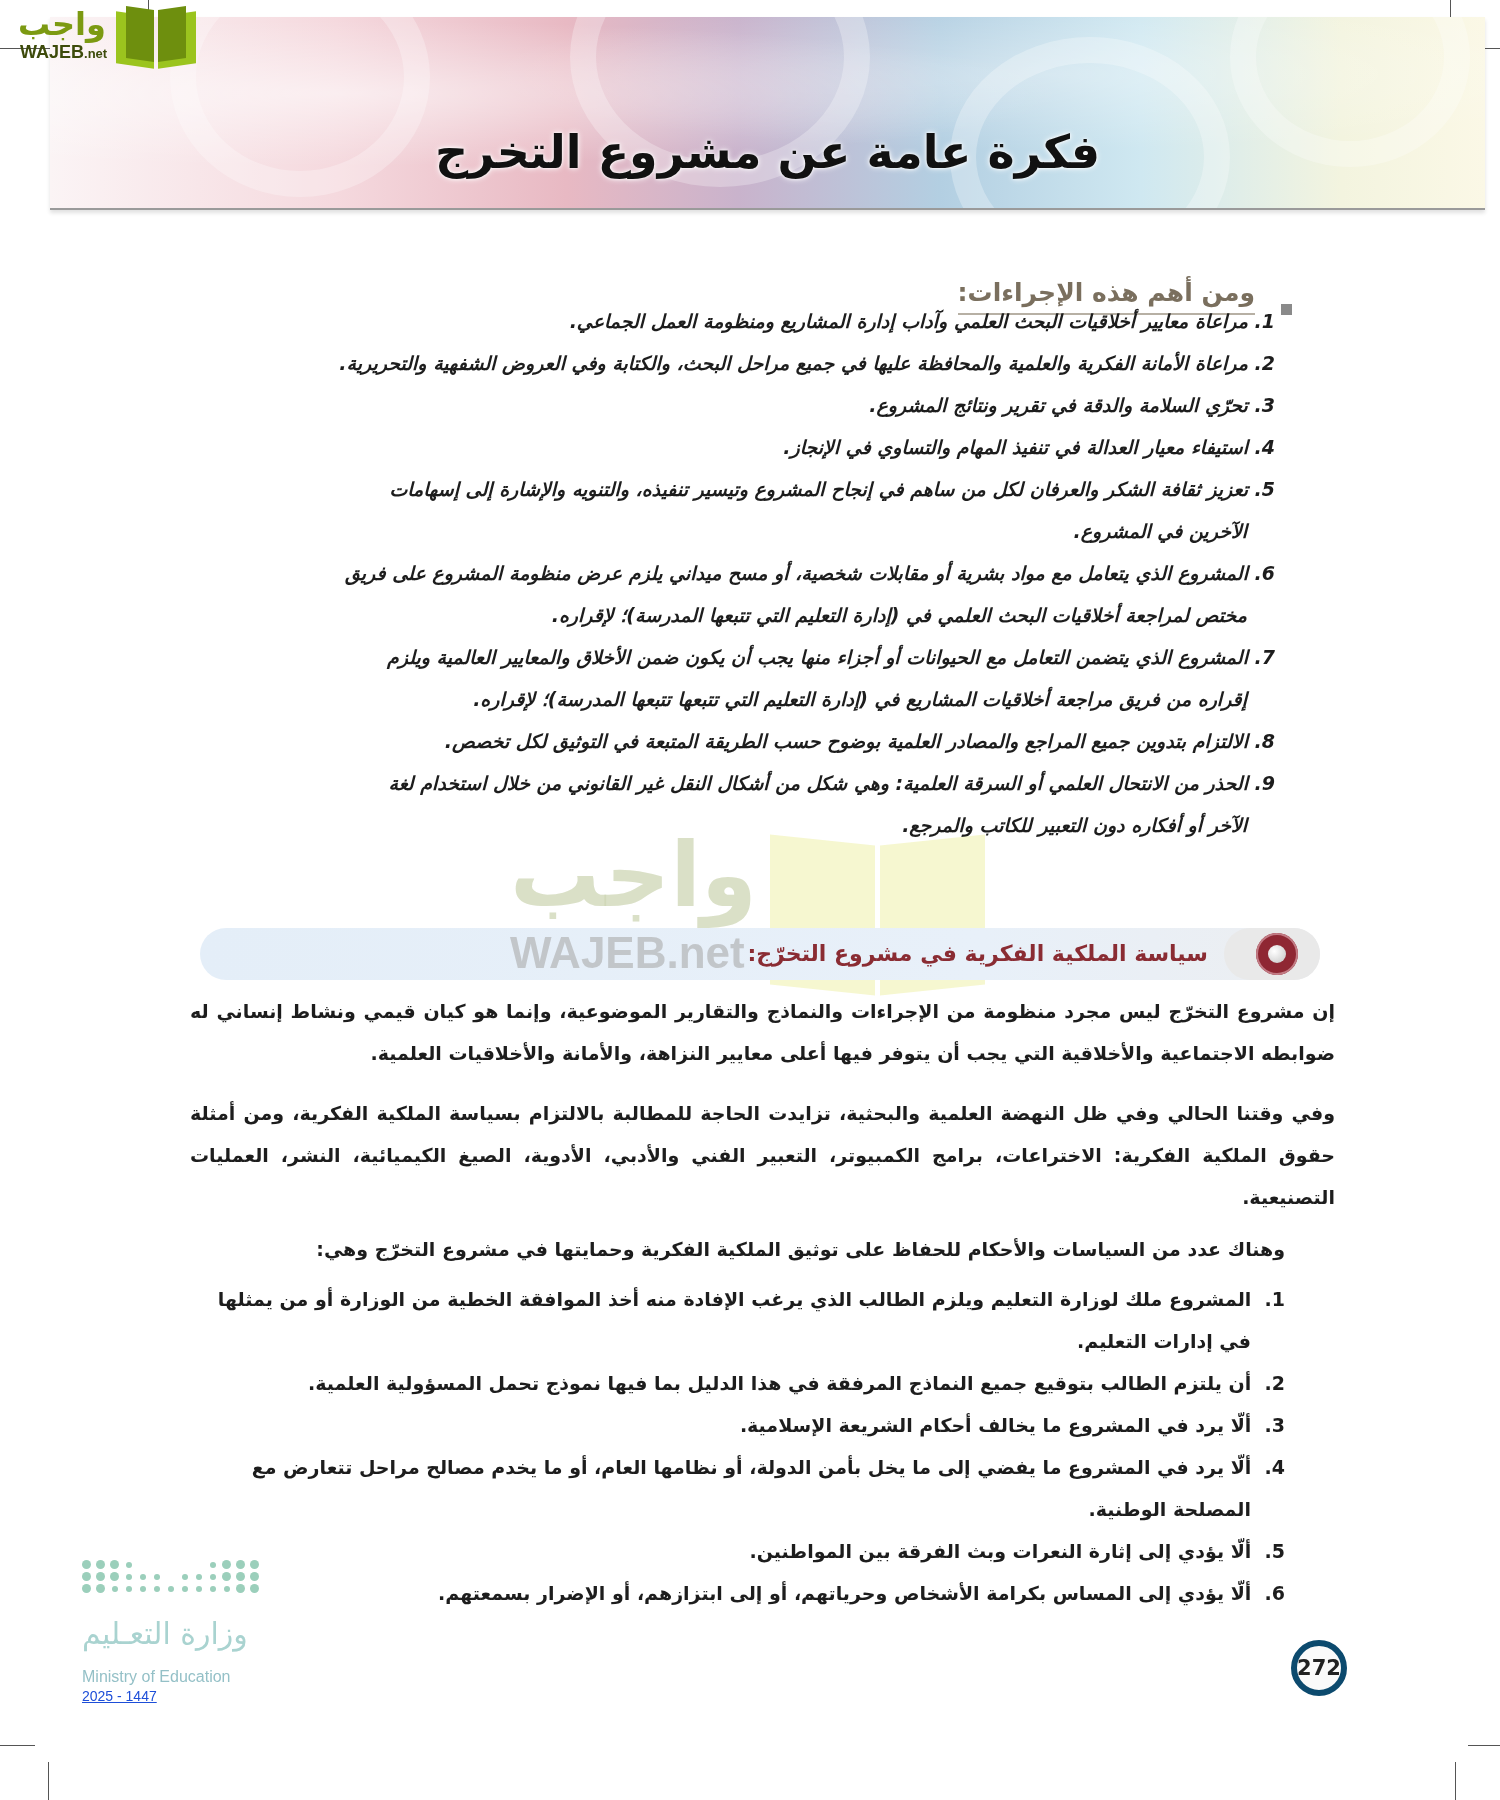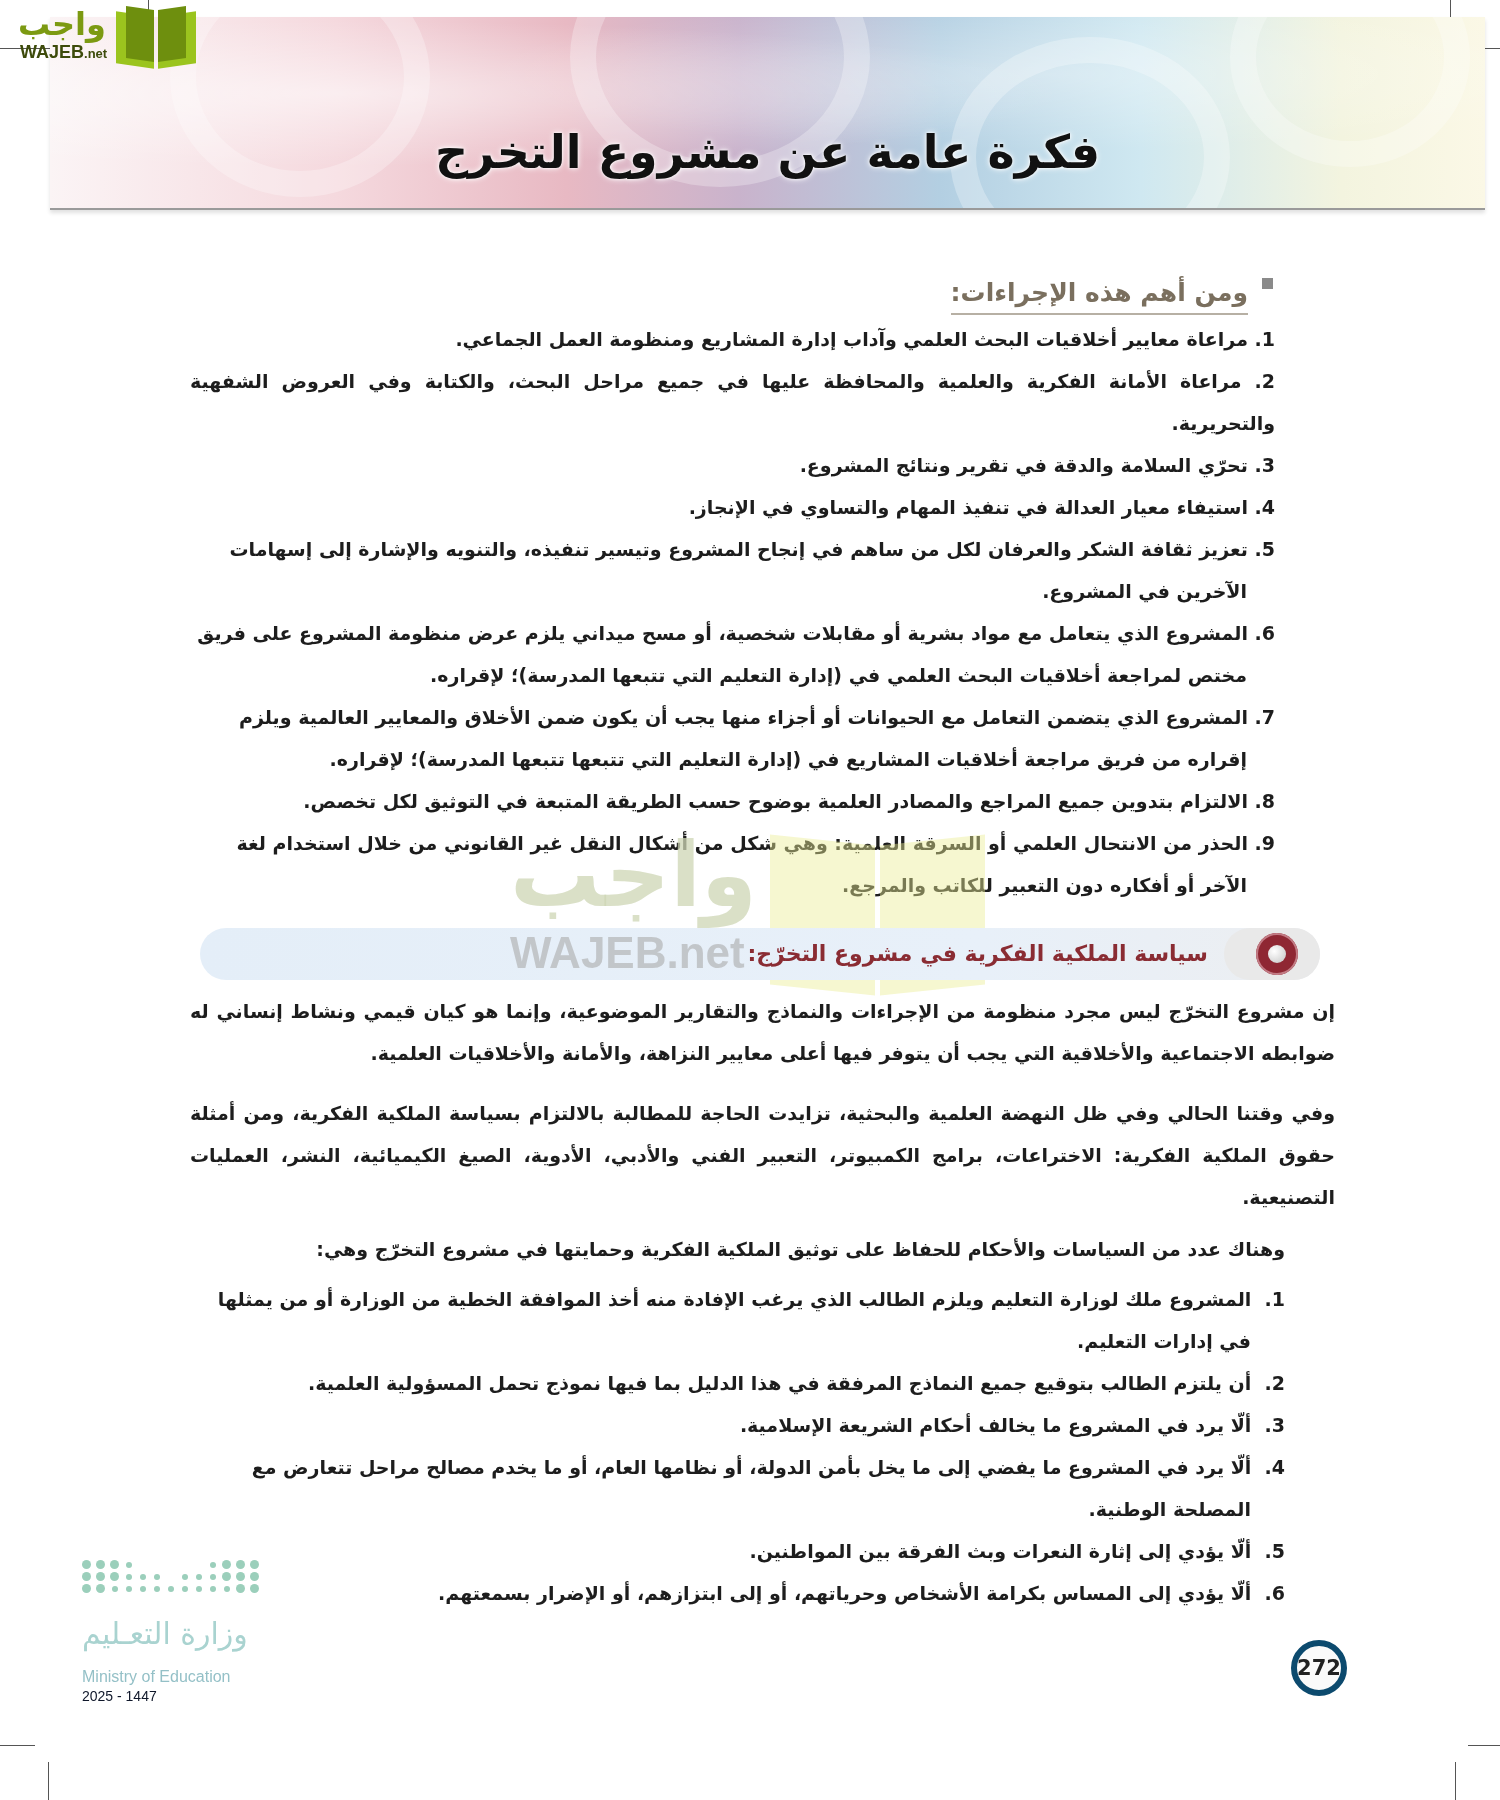--- a/index.html
+++ b/index.html
@@ -42,39 +42,39 @@
   .wajeb-en small { font-size: 13px; }
   .book { position: absolute; left: 108px; top: 4px; width: 80px; height: 58px; }
   .book .pg { position: absolute; top: 6px; width: 38px; height: 52px; }
   .book .l { left: 0; background: #9bc41e; transform: skewY(8deg); }
   .book .r { left: 42px; background: #9bc41e; transform: skewY(-8deg); }
   .book .li { position: absolute; top: 0; left: 10px; width: 28px; height: 52px; background: #6e8f0e; transform: skewY(8deg); }
   .book .ri { position: absolute; top: 0; left: 42px; width: 28px; height: 52px; background: #6e8f0e; transform: skewY(-8deg); }
 
   
   .sec-heading {
-    position: absolute; right: 227px; top: 278px;
-    display: flex; align-items: flex-start; gap: 14px;
+    position: absolute; right: 208px; top: 278px;
+    display: flex; align-items: flex-end; gap: 26px;
   }
   .sec-heading .bullet { width: 11px; height: 11px; background: #8a8a8a; }
   .sec-heading .txt {
     font-size: 25px; font-weight: bold; color: #7a6f5e;
     border-bottom: 2px solid #b7b0a4; padding-bottom: 6px;
   }
 
   
   .list { position: absolute; right: 225px; left: 190px; list-style: none; }
   .list li {
     font-size: 19px; font-weight: bold; line-height: 42px;
     padding-right: 0; text-align: justify;
   }
   .list li .num { display: inline; }
   .list li .cont { display: block; padding-right: 28px; }
 
-  #list-a { top: 318px; }
+  #list-a { top: 300px; font-style: italic; }
 
   
   .watermark { position: absolute; left: 500px; top: 820px; width: 520px; height: 170px; pointer-events: none; }
   .wm-book-l { position: absolute; left: 270px; top: 20px; width: 105px; height: 150px; background: rgba(236,238,150,0.45); transform: skewY(6deg); }
   .wm-book-r { position: absolute; left: 380px; top: 20px; width: 105px; height: 150px; background: rgba(236,238,150,0.45); transform: skewY(-6deg); }
   .wm-ar { position: absolute; left: 10px; top: 0; font-size: 90px; font-weight: bold; color: rgba(205,214,180,0.75); font-family: "DejaVu Sans", sans-serif; line-height: 110px; }
   .wm-en { position: absolute; left: 10px; top: 108px; font-size: 44px; font-weight: bold; color: rgba(170,170,170,0.6); font-family: "Liberation Sans", sans-serif; direction: ltr; }
 
   
   .pill {
@@ -108,21 +108,21 @@
   #list-b li .cont { padding-right: 34px; }
 
   
   .moe { position: absolute; left: 82px; top: 1560px; width: 200px; direction: ltr; text-align: left; }
   .dots { display: grid; grid-template-columns: repeat(13, 14px); gap: 2px 0; margin-bottom: 22px; }
   .dot { width: 9px; height: 9px; border-radius: 50%; background: #9bcfbb; }
   .dot.s { width: 6px; height: 6px; margin: 2px; }
   .dot.n { visibility: hidden; }
   .moe-ar { font-size: 30px; color: #a9d3d0; font-family: "DejaVu Sans", sans-serif; direction: rtl; text-align: left; line-height: 36px; }
   .moe-en { font-size: 16px; color: #94c0c7; font-family: "Liberation Sans", sans-serif; margin-top: 16px; }
-  .moe-yr { font-size: 14px; color: #0f172a; font-family: "Liberation Sans", sans-serif; margin-top: 2px; }
+  .moe-yr { font-size: 14px; color: #1d4ed8; font-family: "Liberation Sans", sans-serif; margin-top: 2px; text-decoration: underline; }
 
   
   .pageno {
     position: absolute; left: 1291px; top: 1640px; width: 56px; height: 56px; border-radius: 50%;
     border: 6px solid #0c4a6e; background: #fafafa;
     display: flex; align-items: center; justify-content: center;
     font-size: 21px; font-weight: bold; color: #222; font-family: "DejaVu Sans", sans-serif; direction: ltr;
   }
 </style>
 </head>

